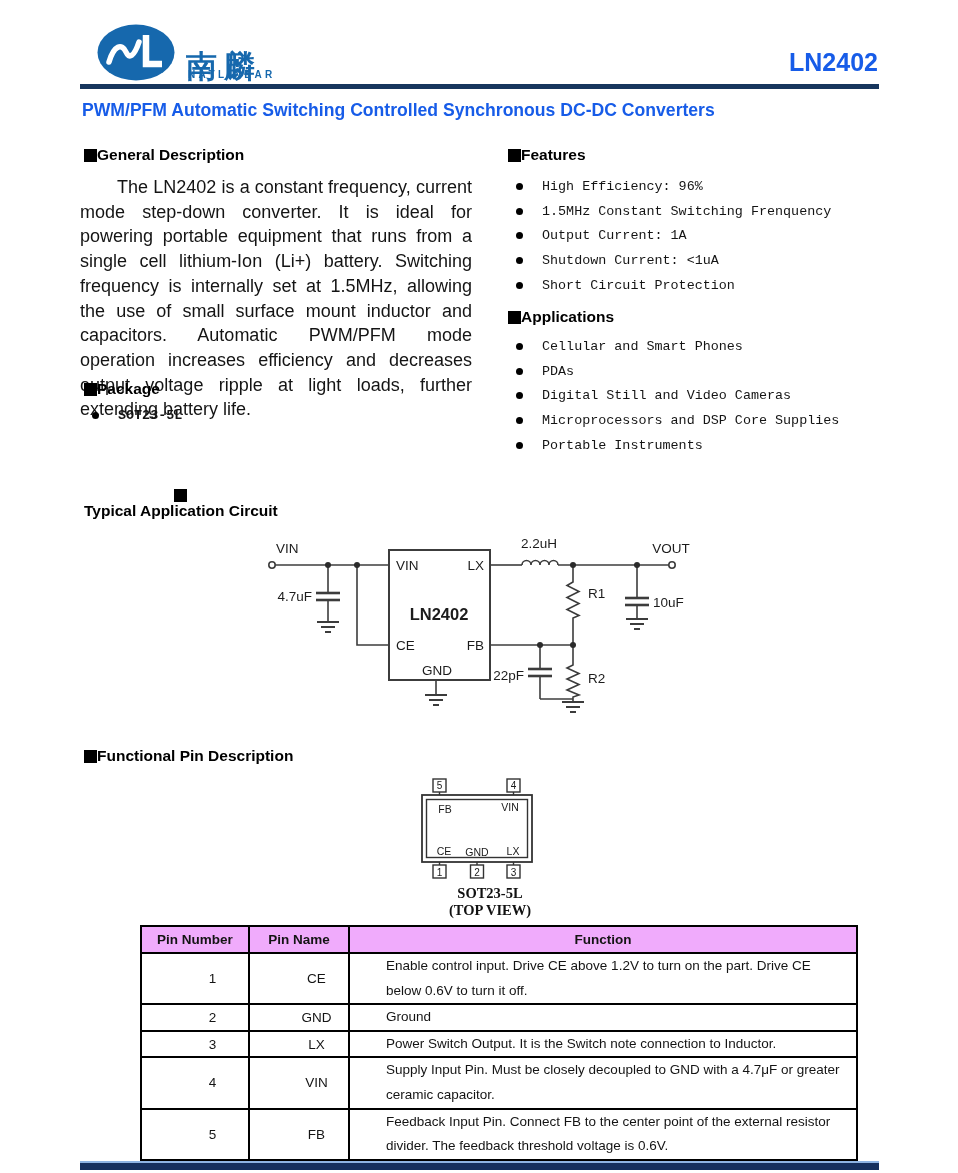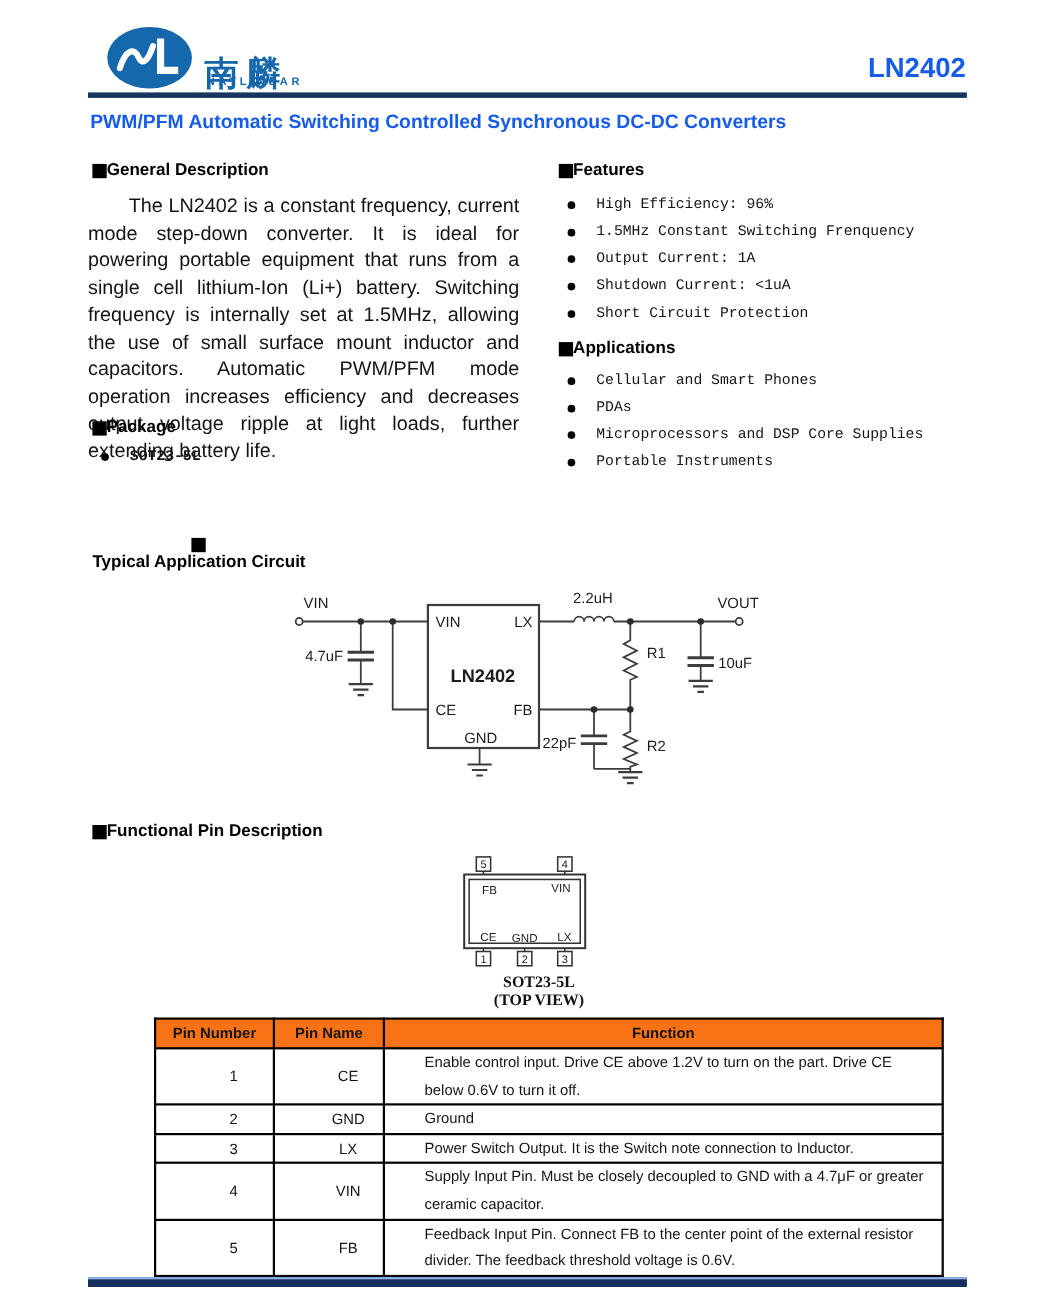--- a/index.html
+++ b/index.html
@@ -36,21 +36,21 @@
   
   .circuit-wrap{position:absolute;left:250px;top:527px;width:450px;height:205px;}
   .pkg-wrap{position:absolute;left:415px;top:775px;width:150px;height:112px;}
   .pkg-caption{position:absolute;left:400px;top:885px;width:180px;text-align:center;
     font-family:"Liberation Serif", serif;font-weight:bold;font-size:14.5px;color:#111;line-height:17px;}
 
   
   table.pin-table{position:absolute;left:140px;top:925px;width:718px;border-collapse:collapse;table-layout:fixed;
     font-size:13.5px;color:#141414;}
   table.pin-table th, table.pin-table td{border:2px solid #000;padding-left:36px;}
-  table.pin-table th{background:#f97316;height:25px;font-weight:bold;text-align:center;padding:0;}
+  table.pin-table th{background:#f0abfc;height:25px;font-weight:bold;text-align:center;padding:0;}
   td.c-num{width:106px;text-align:center;vertical-align:middle;}
   td.c-name{width:98px;text-align:center;vertical-align:middle;}
   td.c-fn{width:506px;line-height:24.6px;padding:0 10px;vertical-align:middle;}
 
   .footer-bar{position:absolute;left:80px;top:1161px;width:799px;height:7px;background:#16305e;border-top:2px solid #8eb4e3;}
 
   svg text{font-family:"Liberation Sans", sans-serif;}
 </style>
 </head>
 <body>
@@ -130,20 +130,24 @@
       <div class="b-row">
         <span class="b-dot"></span>
         <span class="b-text">Cellular and Smart Phones</span>
       </div>
 
       <div class="b-row">
         <span class="b-dot"></span>
         <span class="b-text">PDAs</span>
       </div>
 
+      <div class="b-row">
+        <span class="b-dot"></span>
+        <span class="b-text">Digital Still and Video Cameras</span>
+      </div>
 
       <div class="b-row">
         <span class="b-dot"></span>
         <span class="b-text">Microprocessors and DSP Core Supplies</span>
       </div>
 
       <div class="b-row">
         <span class="b-dot"></span>
         <span class="b-text">Portable Instruments</span>
       </div>

